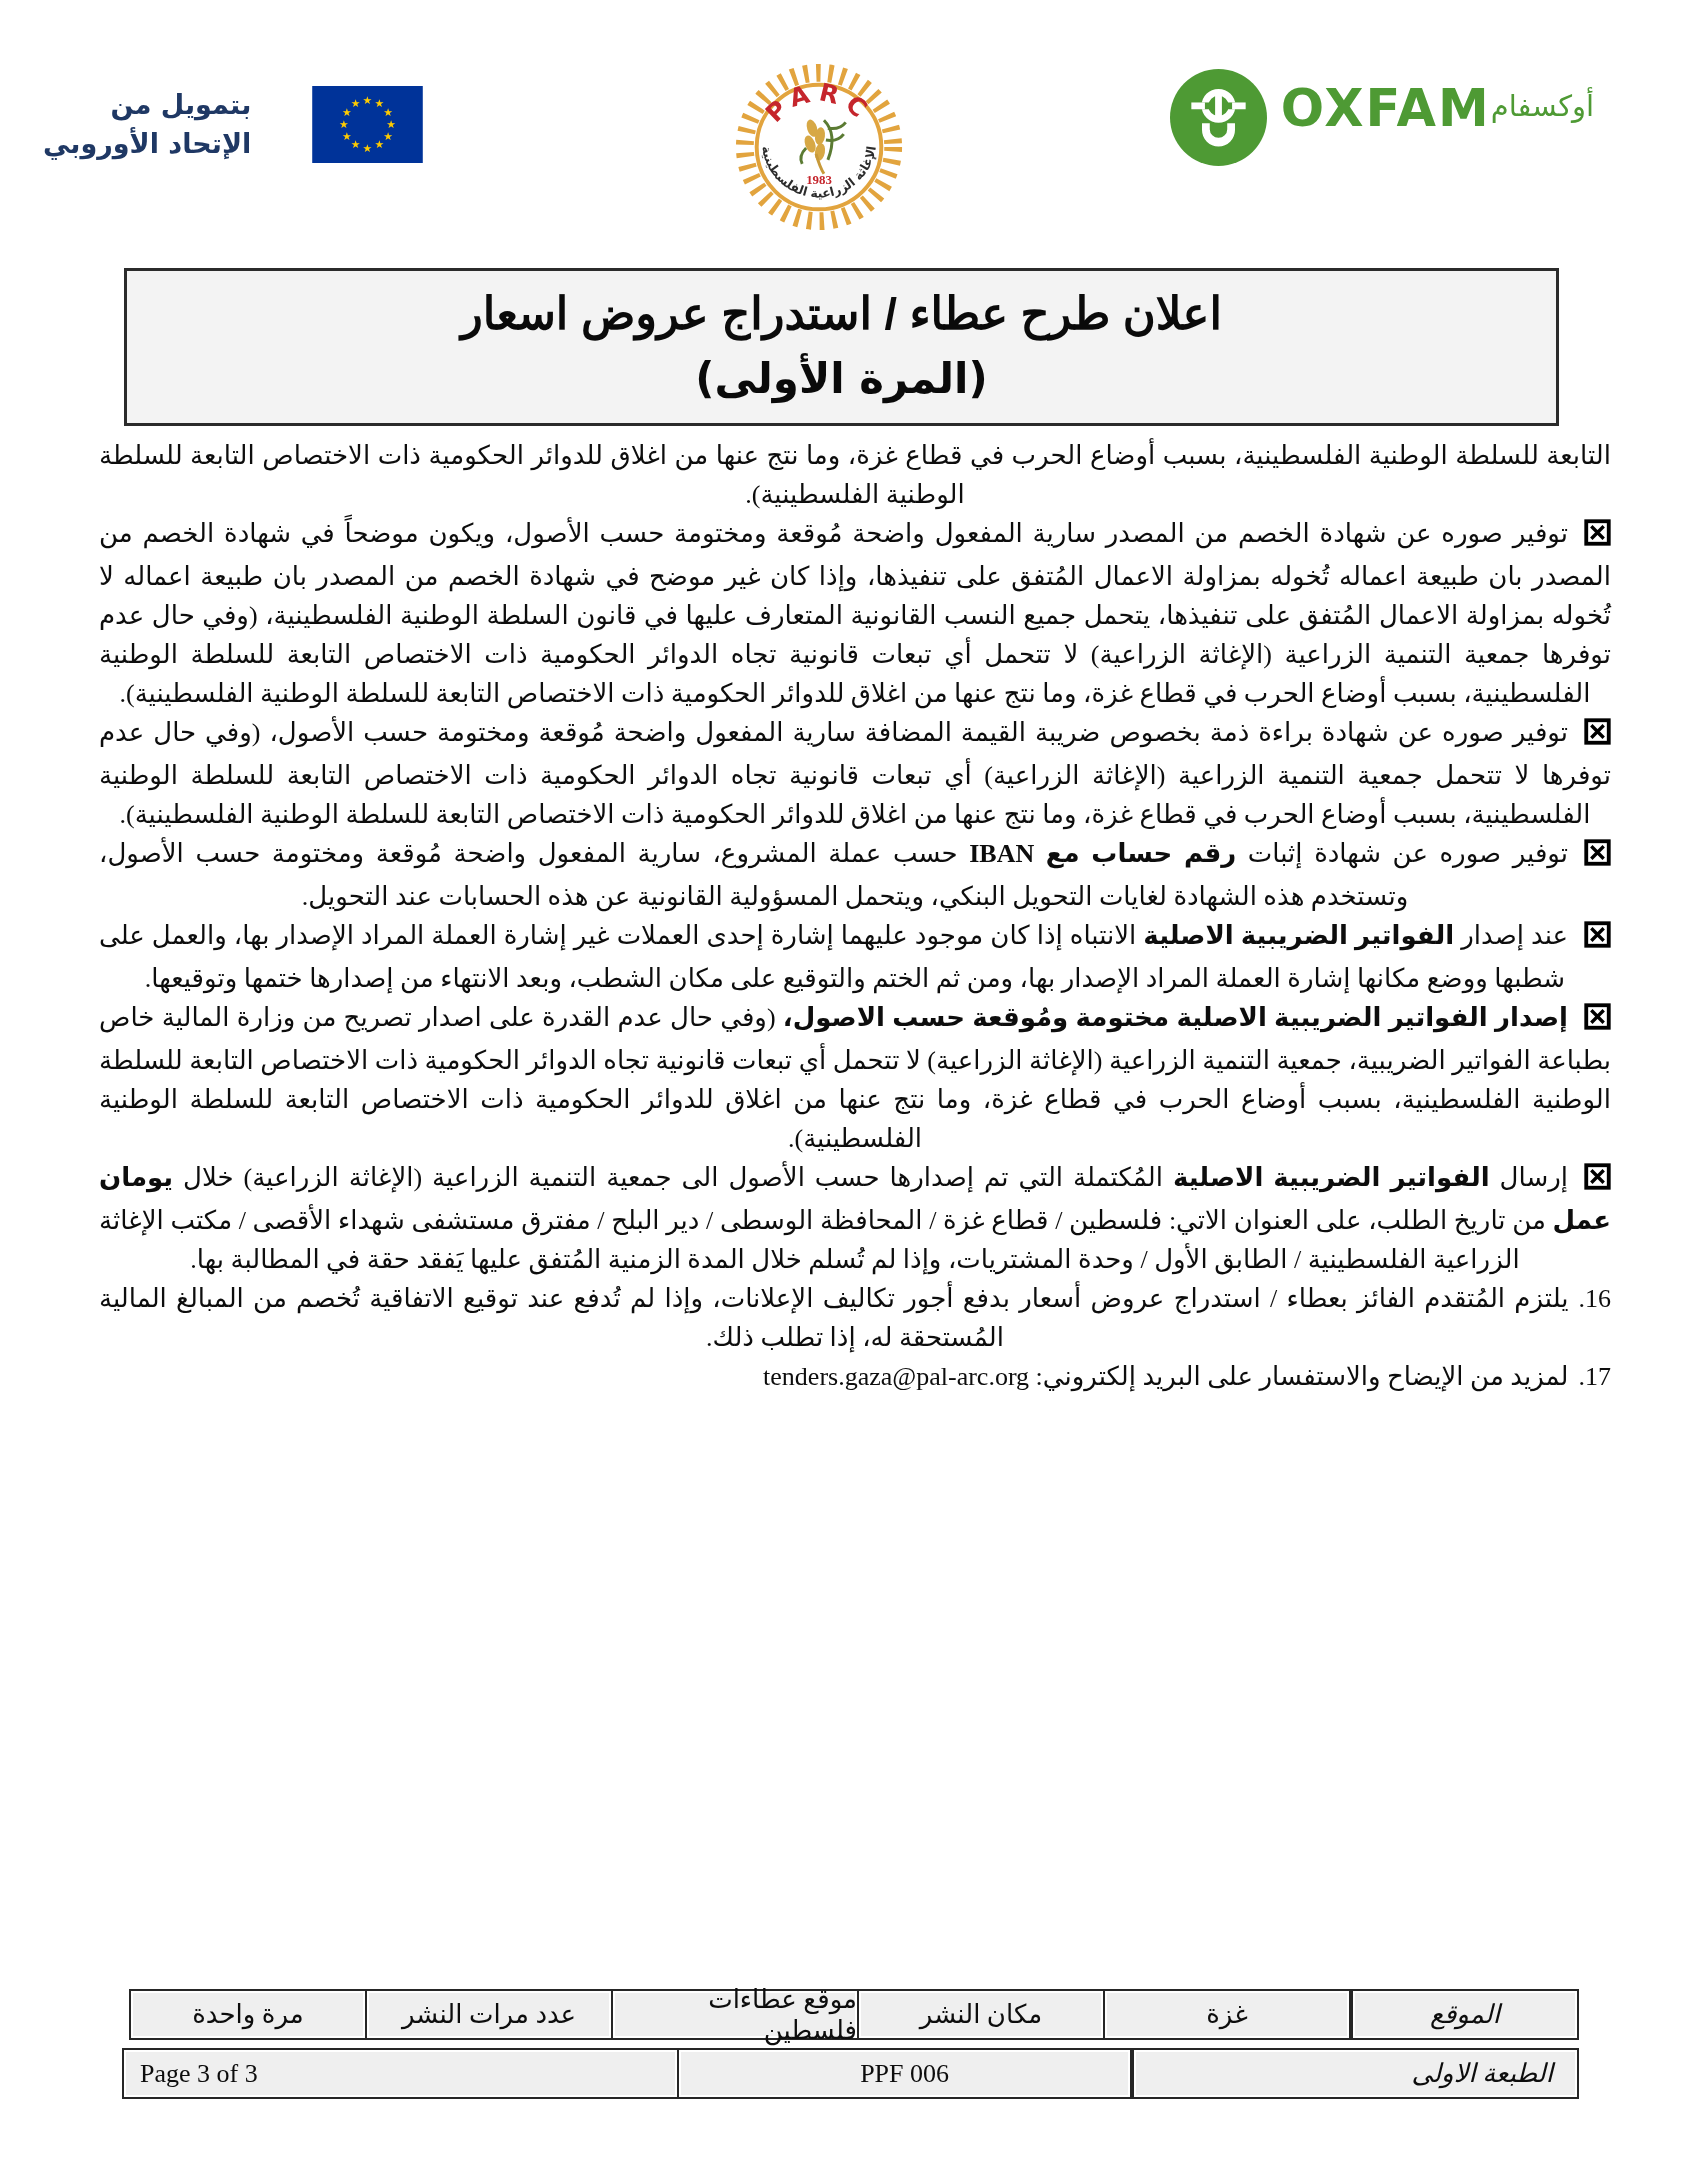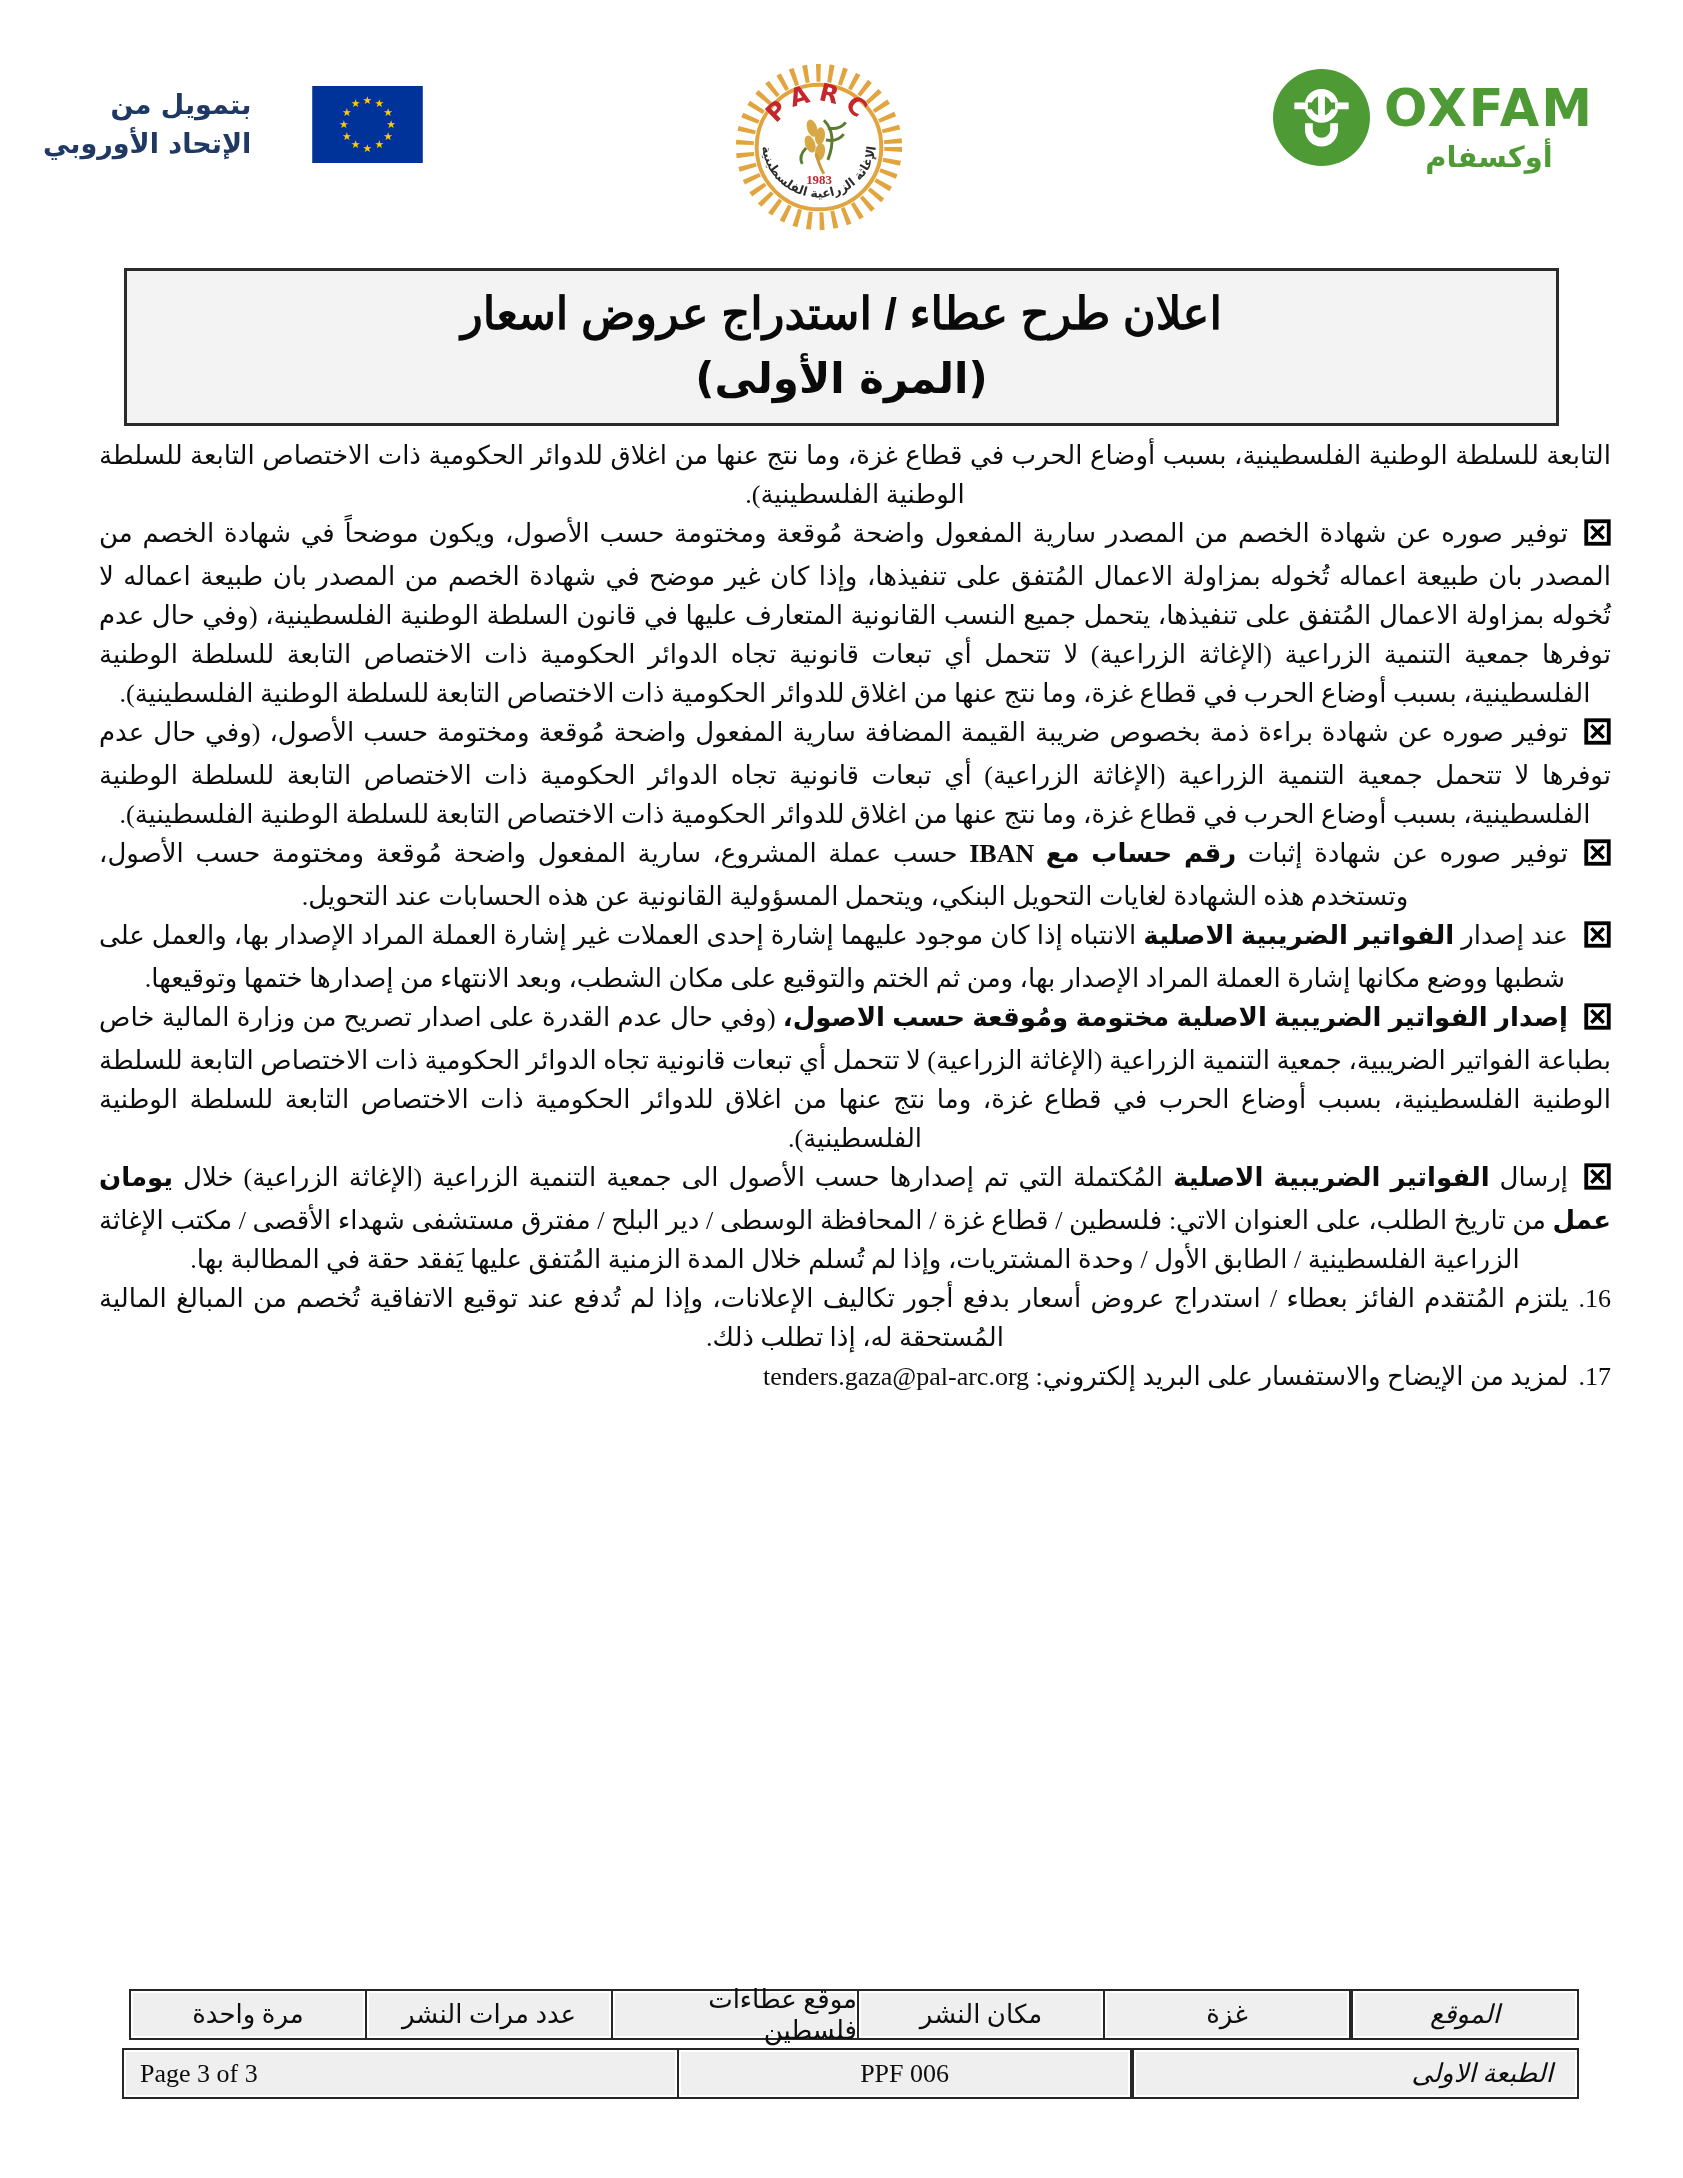--- a/index.html
+++ b/index.html
@@ -21,28 +21,28 @@
   }
   .eu-block{ display:flex; align-items:center; gap:61px; justify-self:start; margin-top:28px;}
   .eu-text{
     font-family:"DejaVu Sans",sans-serif;
     direction:rtl; text-align:right;
     font-weight:bold; font-size:27px; line-height:1.45; color:#1f3864;
   }
   .eu-flag{ display:block; }
   .parc{ justify-self:center; margin-top:0px; }
   .oxfam{ display:flex; align-items:flex-start; gap:14px; justify-self:end; margin-top:12px; }
-  .ox-words{ display:flex; flex-direction:column; align-items:center; margin-top:14px; }
+  .ox-words{ display:flex; margin-top:14px; }
   .ox-name{
     font-family:"DejaVu Sans",sans-serif; font-weight:bold; font-size:51px;
     letter-spacing:2px; color:#4e9a34; line-height:1;
   }
   .ox-ar{
     font-family:"DejaVu Sans",sans-serif; direction:rtl;
-    font-size:29px; color:#4e9a34; margin-top:6px; font-weight:bold;
+    font-size:29px; color:#4e9a34; margin-top:6px; font-weight:normal;
   }
 
   
   .title-box{
     margin:38px 124px 0 124px;
     border:3px solid #2b2b2b;
     background:#f3f3f3;
     text-align:center;
     direction:rtl;
     padding:16px 10px 20px 10px;

